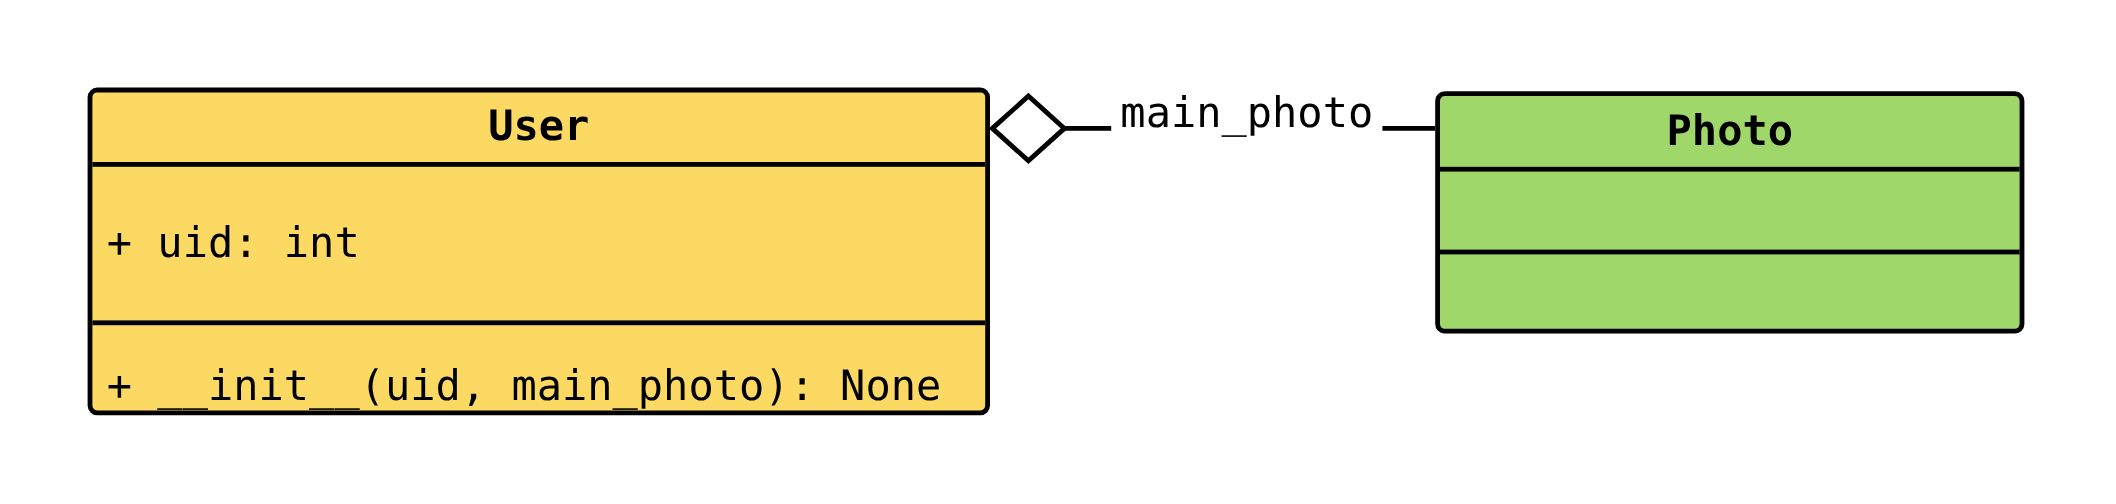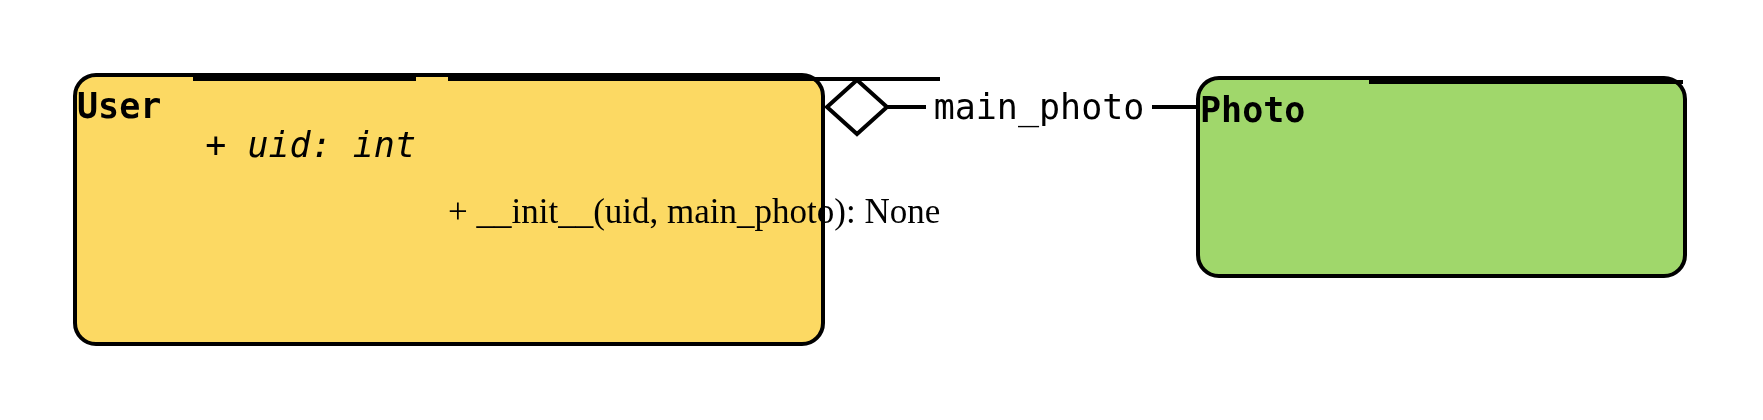--- a/index.html
+++ b/index.html
@@ -13,24 +13,23 @@
     width: 1763px;
     height: 420px;
     background: #ffffff;
     overflow: hidden;
     color: #000000;
   }
   .cls {
     position: absolute;
     box-sizing: border-box;
     border: 4px solid #000000;
-    border-radius: 23px;
+    border-radius: 8px;
     display: flex;
-    flex-direction: row;
-    gap: 32px;
+    flex-direction: column;
   }
   .cls-title {
     display: flex;
     align-items: center;
     justify-content: center;
     font-weight: bold;
     font-size: 35px;
     flex: 0 0 auto;
   }
   .compartment {
@@ -42,49 +41,48 @@
   .cls-user .cls-title { height: 58px; }
   .cls-user .attrs {
     height: 132px;
     display: flex;
     flex-direction: column;
     justify-content: center;
     padding-left: 12px;
     font-size: 35px;
     line-height: 37px;
     white-space: pre;
-    font-style: italic;
   }
   .cls-user .methods {
     flex: 1 1 auto;
     display: flex;
-    align-items: center;
+    align-items: flex-end;
+    padding-left: 12px;
     font-size: 35px;
     white-space: pre;
-    font-family: Liberation Serif, serif;
   }
   .attr-line b { font-weight: bold; }
   
   .cls-photo { left: 1196px; top: 76px; width: 491px; height: 202px; }
   .cls-photo .cls-title { height: 59px; }
   .cls-photo .attrs { height: 69px; }
   .cls-photo .methods { flex: 1 1 auto; }
   
   .rel-svg {
     position: absolute;
     left: 0;
     top: 0;
     width: 1763px;
     height: 420px;
     pointer-events: none;
   }
   .rel-label {
     position: absolute;
     left: 926px;
-    top: 88px;
+    top: 76px;
     width: 226px;
     height: 38px;
     background: #ffffff;
     display: flex;
     align-items: center;
     justify-content: center;
     font-size: 35px;
     white-space: pre;
   }
 </style>

